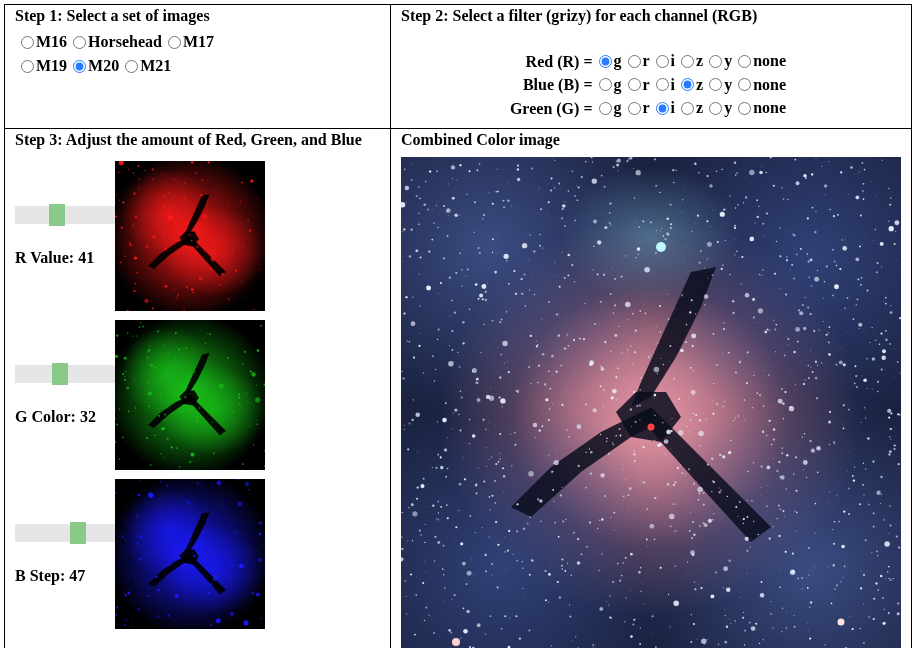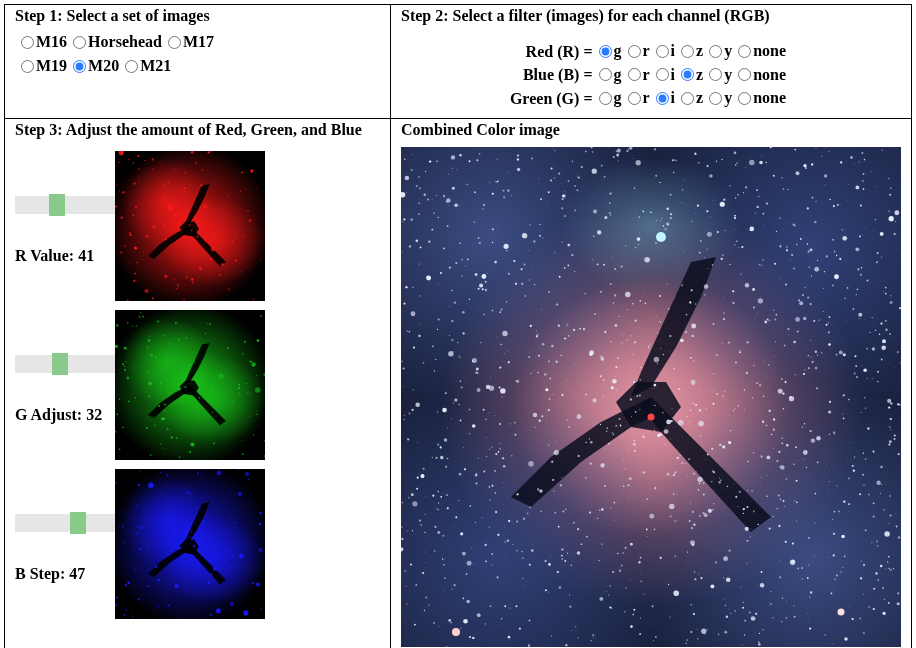--- a/index.html
+++ b/index.html
@@ -34,21 +34,21 @@
     display: inline-flex;
     align-items: center;
     gap: 2px;
     font-weight: bold;
   }
   input[type=radio] {
     margin: 0;
     accent-color: #2a7cff;
   }
   .filter-table {
-    margin: 14px auto 4px auto;
+    margin: 24px auto 4px auto;
   }
   .filter-table td {
     padding: 1px 2px;
     font-weight: bold;
     text-align: left;
   }
   .filter-table td.lbl {
     text-align: right;
     padding-right: 2px;
   }
@@ -77,21 +77,21 @@
   .slider-thumb {
     position: absolute;
     top: -2px;
     width: 16px;
     height: 22px;
     background: #89c989;
   }
   .val-label {
     position: absolute;
     left: 0;
-    top: 96px;
+    top: 88px;
     font-weight: bold;
   }
   .thumb-img {
     position: absolute;
     left: 100px;
     top: 0;
     width: 150px;
     height: 150px;
     overflow: hidden;
   }
@@ -136,21 +136,21 @@
               <input type="radio" name="imgset" checked="" style="">
               <span>M20</span>
             </label>
             <label class="radio-opt">
               <input type="radio" name="imgset" style="">
               <span>M21</span>
             </label>
           </div>
     </td>
     <td>
-      <div class="step-title">Step 2: Select a filter (images) for each channel (RGB)</div>
+      <div class="step-title">Step 2: Select a filter (grizy) for each channel (RGB)</div>
       <table class="filter-table">
             <tbody id="filter-tbody">
               <tr>
                 <td class="lbl">Red (R) =</td>
                 <td><label class="filter-opt">
                     <input type="radio" name="filt-red" checked="" style="">
                     <span>g</span>
                   </label><label class="filter-opt">
                     <input type="radio" name="filt-red" style="">
                     <span>r</span>
@@ -373,21 +373,21 @@
                 <circle cx="32.0" cy="85.0" r="0.76" fill="#ff1a1a" fill-opacity="0.80"></circle>
               </svg>
             </div>
       </div>
 
       <div class="channel-block">
         <div class="slider-track">
           <div class="slider-thumb" id="g-thumb" style="left: 36.96px;"></div>
         </div>
         <div class="val-label">
-          <span>G Adjust: </span><span>32</span>
+          <span>G Color: </span><span>32</span>
         </div>
         <div class="thumb-img" id="thumb-g">
               <svg viewBox="0 0 150 150" width="150" height="150" xmlns="http://www.w3.org/2000/svg">
                 <defs>
                   <radialGradient id="gthumb-g0" cx="50%" cy="50%" r="50%">
                     <stop offset="0%" stop-color="#19c719" stop-opacity="0.95"></stop>
                     <stop offset="100%" stop-color="#19c719" stop-opacity="0"></stop>
                   </radialGradient>
                   <radialGradient id="gthumb-g1" cx="50%" cy="50%" r="50%">
                     <stop offset="0%" stop-color="#19c719" stop-opacity="0.7"></stop>

